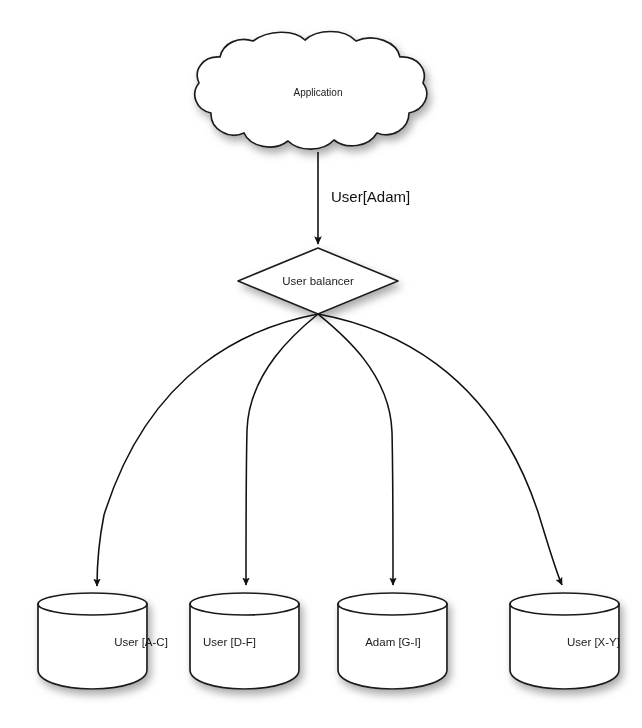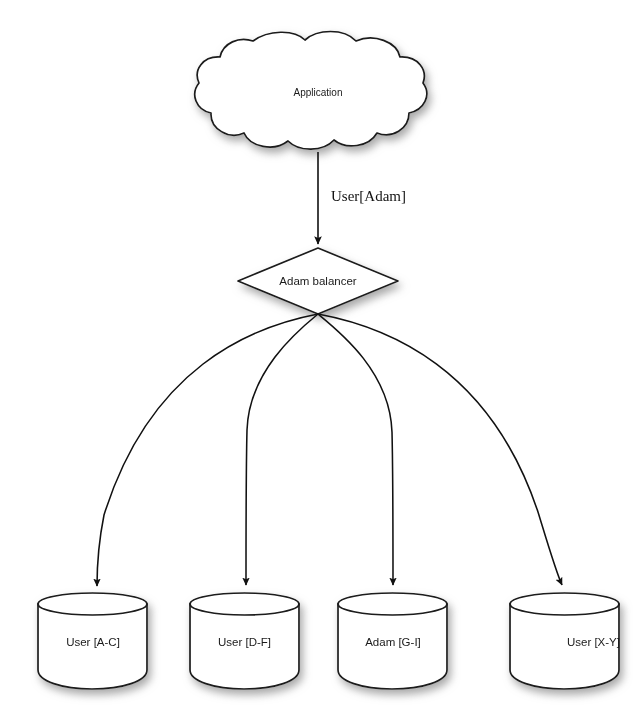--- a/index.html
+++ b/index.html
@@ -130,25 +130,25 @@
     <g>
       <g filter="url(#softShadow)">
         <path d="M 510 604 L 510 670 C 510 681, 534 689, 564 689 C 595 689, 619 681, 619 670 L 619 604 Z" fill="#ffffff" stroke="#1a1a1a" stroke-width="1.7"></path>
         <ellipse cx="564.5" cy="604" rx="54.5" ry="11" fill="#ffffff" stroke="#1a1a1a" stroke-width="1.7"></ellipse>
       </g>
     </g>
   </svg>
 
   <div class="node-label label-cloud" style="left:238px; top:85px; width:160px;">Application</div>
 
-  <div class="edge-label" style="left:331px; top:188px;font-family:Liberation Serif, serif;">User[Adam]</div>
+  <div class="edge-label" style="left:331px; top:188px;">User[Adam]</div>
 
-  <div class="node-label label-diamond" style="left:258px; top:274px; width:120px;">Adam balancer</div>
+  <div class="node-label label-diamond" style="left:258px; top:274px; width:120px;">User balancer</div>
 
-  <div class="node-label label-cylinder" style="left:38px; top:635px; width:110px;">User [A-C]</div>
+  <div class="node-label label-cylinder" style="left:38px; top:635px; width:110px;padding-left:48px;">User [A-C]</div>
 
-  <div class="node-label label-cylinder" style="left:190px; top:635px; width:109px;">User [D-F]</div>
+  <div class="node-label label-cylinder" style="left:175px; top:635px; width:109px;">User [D-F]</div>
 
   <div class="node-label label-cylinder" style="left:338px; top:635px; width:110px;">Adam [G-I]</div>
 
   <div class="node-label label-cylinder" style="left:510px; top:635px; width:110px;text-align:right;">User [X-Y]</div>
 
 </div>
 
 </body></html>

